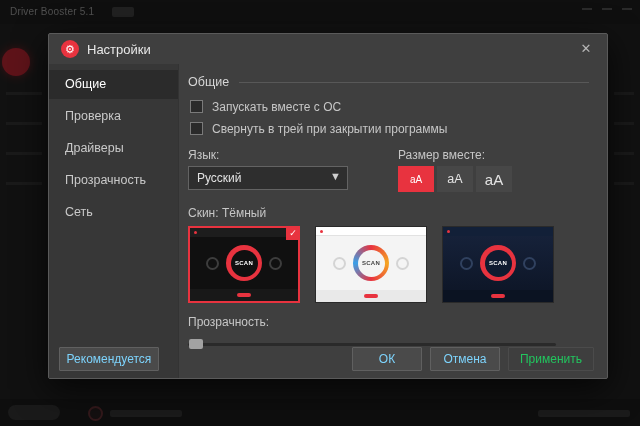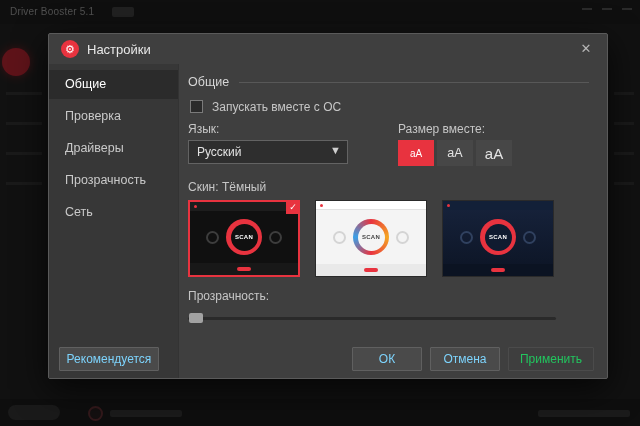--- a/index.html
+++ b/index.html
@@ -177,20 +177,24 @@
 
       <div class="sec-head">
         <span class="sec-title">Общие</span>
         <span class="sec-line"></span>
       </div>
 
       <div class="opt-row">
         <span class="cbx"></span>
         <span class="opt-label">Запускать вместе с ОС</span>
       </div>
+      <div class="opt-row">
+        <span class="cbx"></span>
+        <span class="opt-label">Свернуть в трей при закрытии программы</span>
+      </div>
 
       <div class="mid-row">
         <div class="col-lang">
           <div class="field-label">Язык:</div>
           <div class="dropdown">
             <span class="val">Русский</span>
             <span class="arrow">▼</span>
           </div>
         </div>
         <div class="col-fs">

